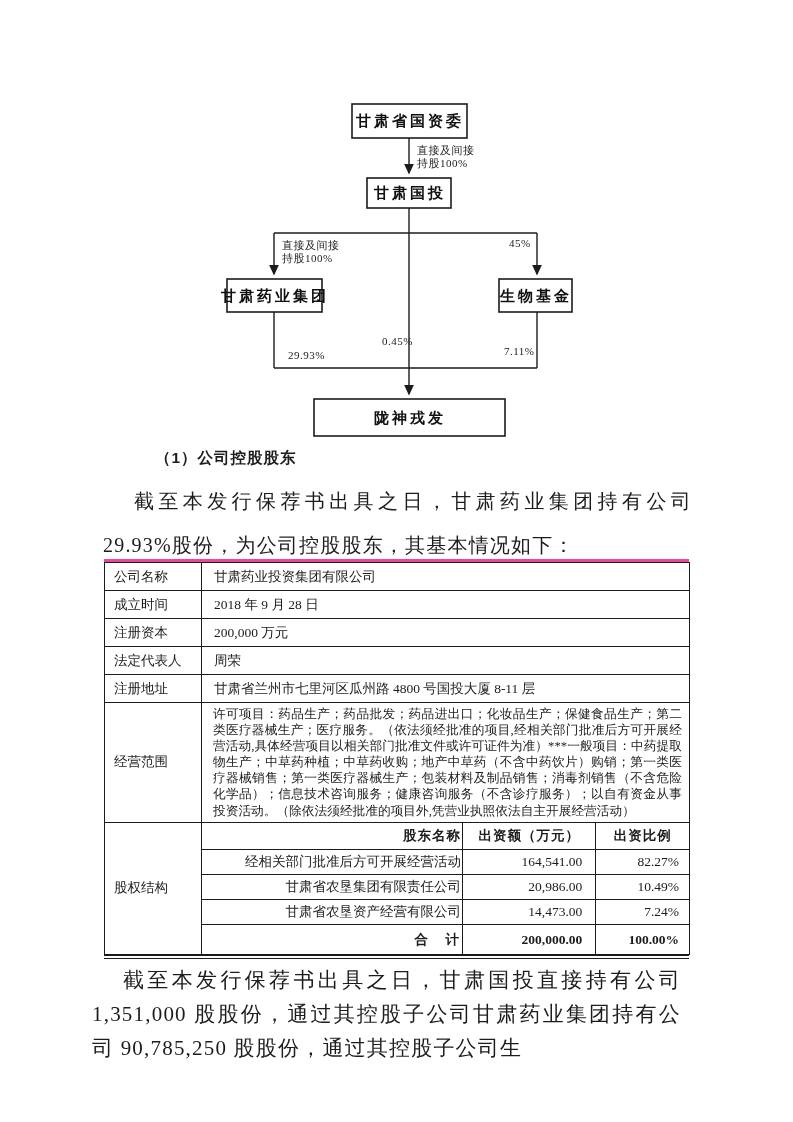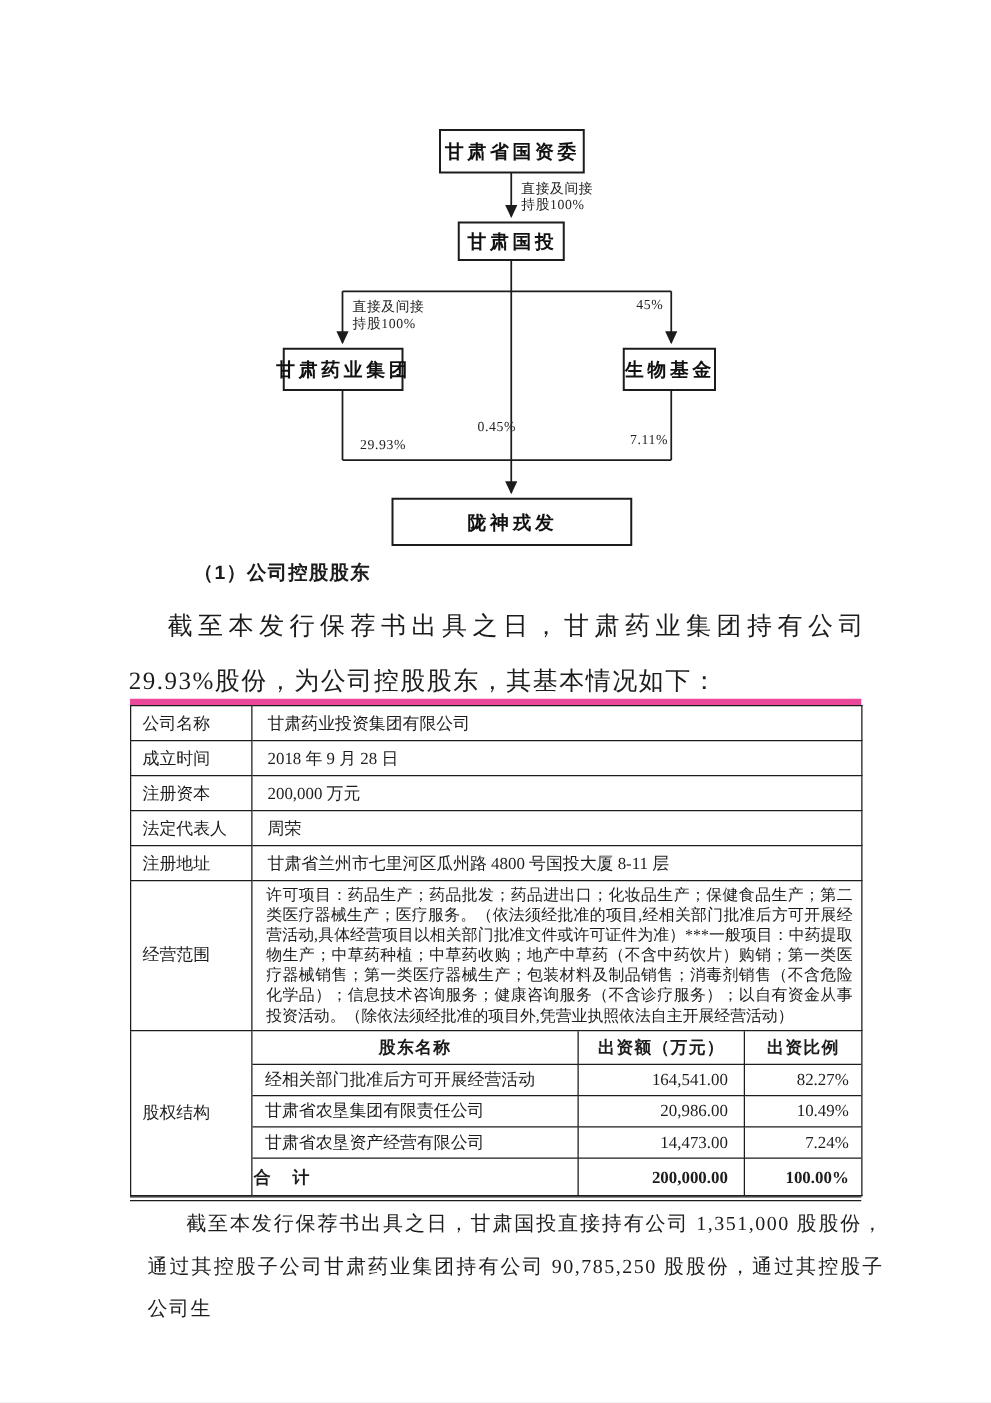--- a/index.html
+++ b/index.html
@@ -31,64 +31,64 @@
     position:absolute; left:155px; top:448px;
     font-family:"Liberation Sans","DejaVu Sans",sans-serif;
     font-weight:bold; font-size:15.5px; letter-spacing:1px;
   }
   .intro {
     position:absolute; left:103px; top:479px; width:589px;
     font-size:20px; line-height:44px; text-align:justify;
     text-indent:31px; letter-spacing:1.2px;
   }
   .closing {
-    position:absolute; left:118px; top:963px; width:589px;
-    font-size:16px; line-height:34px; text-align:justify;
+    position:absolute; left:92px; top:963px; width:589px;
+    font-size:21px; line-height:34px; text-align:justify;
     text-indent:31px; letter-spacing:1.2px;
   }
   .pagenum {
     position:absolute; left:0; top:1033px; width:793px;
     text-align:center; font-size:13.5px;
   }
 
   
   .table-wrap {
     position:absolute; left:104px; top:559px; width:585px;
-    border-top:5px solid #ec4899; border-bottom:4px double #1c1c1c;
+    border-top:3px solid #ec4899; border-bottom:4px double #1c1c1c;
   }
   table { border-collapse:collapse; table-layout:fixed; }
   .info-table { width:100%; font-size:13.5px; }
   .info-table > tbody > tr > td { border:1px solid #1c1c1c; padding:0; }
   .info-table > tbody > tr.sr { height:28px; }
   td.lbl { padding-left:9px !important; }
   td.val { padding-left:12px !important; }
   td.scope {
     padding:3px 7px 3px 11px !important;
     font-size:12.7px; line-height:16.1px; text-align:justify;
   }
   td.nested { padding:0 !important; vertical-align:top; }
 
   .equity { width:100%; font-size:13.5px; }
   .equity td { border:1px solid #1c1c1c; }
-  .equity td:first-child { border-left:none; }
+  .equity td:first-child { border-left:none;text-align:right; }
   .equity td:last-child { border-right:none; }
   .equity tr:first-child td { border-top:none; }
   .equity tr:last-child td { border-bottom:none; }
   .equity tr.hr { height:27px; }
   .equity tr.dr { height:25px; }
   .equity .hdr {
     font-family:"Liberation Sans","DejaVu Sans",sans-serif;
     font-weight:bold; text-align:center; letter-spacing:1px;
   }
   .equity .name { padding-left:10px; }
   .equity .num  { text-align:right; padding-right:13px; }
   .equity .pct  { text-align:right; padding-right:10px; }
   .equity tr.total td { font-weight:bold; height:27px; }
   .equity tr.total .tlbl {
-    text-align:left; font-family:"Liberation Sans","DejaVu Sans",sans-serif;
+    text-align:right; font-family:"Liberation Sans","DejaVu Sans",sans-serif;
     letter-spacing:2px;
   }
 </style>
 </head>
 <body>
 
 <div class="page">
 
 
   <div class="diagram">

